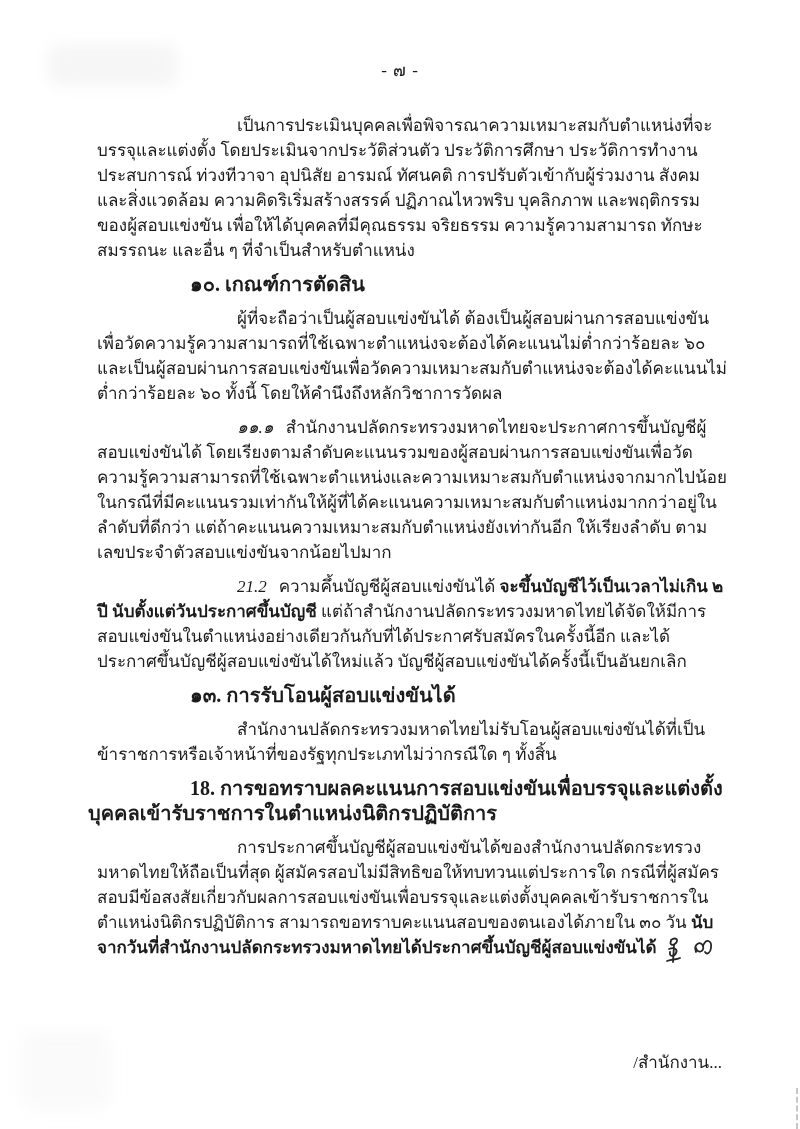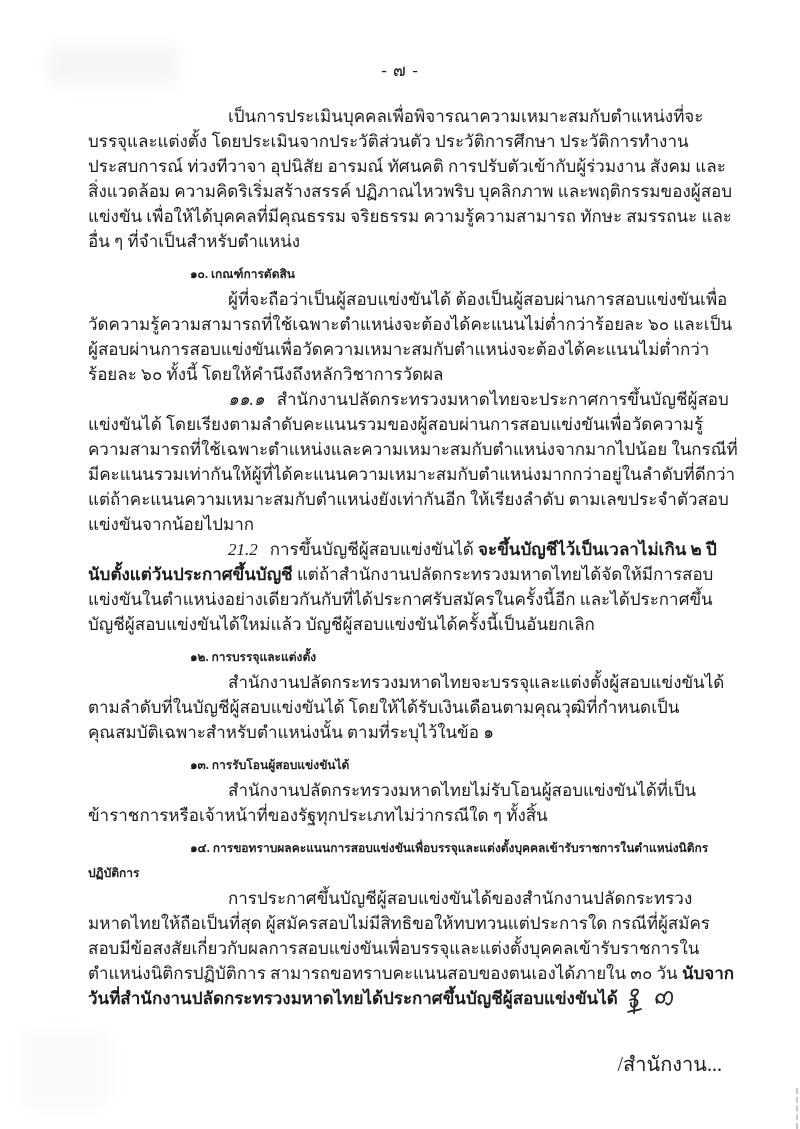--- a/index.html
+++ b/index.html
@@ -51,45 +51,45 @@
   .content {
     position: absolute;
     left: 88px;
     top: 104px;
     width: 650px;
     font-size: 17px;
     line-height: 25px;
     overflow-wrap: break-word;
   }
   .para {
-    margin: 0;
+    margin: 9px;
     text-indent: 140px;
   }
   .heading {
     margin: 8px 0 0 0;
-    font-size: 12px;
+    font-size: 20px;
     font-weight: 700;
     text-indent: 102px;
     line-height: 25px;
   }
   .clause-num {
     margin-right: 12px;
     font-style: italic;
   }
   b { font-weight: 700; }
   .initials {
     display: inline-block;
     vertical-align: -14px;
     margin-left: 5px;
   }
   .footer-note {
     position: absolute;
     top: 1048px;
     right: 78px;
-    font-size: 20px;
+    font-size: 17px;
   }
 </style>
 </head>
 <body>
 
 <div class="page">
 
   <div class="artifact-topleft"></div>
   <div class="artifact-bottomleft"></div>
   <div class="artifact-edge-line"></div>
@@ -100,35 +100,31 @@
 
     <p class="para">เป็นการประเมินบุคคลเพื่อพิจารณาความเหมาะสมกับตำแหน่งที่จะบรรจุและแต่งตั้ง โดยประเมินจากประวัติส่วนตัว ประวัติการศึกษา ประวัติการทำงาน ประสบการณ์ ท่วงทีวาจา อุปนิสัย อารมณ์ ทัศนคติ การปรับตัวเข้ากับผู้ร่วมงาน สังคม และสิ่งแวดล้อม ความคิดริเริ่มสร้างสรรค์ ปฏิภาณไหวพริบ บุคลิกภาพ และพฤติกรรมของผู้สอบแข่งขัน เพื่อให้ได้บุคคลที่มีคุณธรรม จริยธรรม ความรู้ความสามารถ ทักษะ สมรรถนะ และอื่น ๆ ที่จำเป็นสำหรับตำแหน่ง</p>
 
     <section>
       <h2 class="heading">๑๐. เกณฑ์การตัดสิน</h2>
       <p class="para">ผู้ที่จะถือว่าเป็นผู้สอบแข่งขันได้ ต้องเป็นผู้สอบผ่านการสอบแข่งขันเพื่อวัดความรู้ความสามารถที่ใช้เฉพาะตำแหน่งจะต้องได้คะแนนไม่ต่ำกว่าร้อยละ ๖๐ และเป็นผู้สอบผ่านการสอบแข่งขันเพื่อวัดความเหมาะสมกับตำแหน่งจะต้องได้คะแนนไม่ต่ำกว่าร้อยละ ๖๐ ทั้งนี้ โดยให้คำนึงถึงหลักวิชาการวัดผล</p>
     </section>
 
     <section>
       <p class="para"><span class="clause-num">๑๑.๑</span><span>สำนักงานปลัดกระทรวงมหาดไทยจะประกาศการขึ้นบัญชีผู้สอบแข่งขันได้ โดยเรียงตามลำดับคะแนนรวมของผู้สอบผ่านการสอบแข่งขันเพื่อวัดความรู้ความสามารถที่ใช้เฉพาะตำแหน่งและความเหมาะสมกับตำแหน่งจากมากไปน้อย ในกรณีที่มีคะแนนรวมเท่ากันให้ผู้ที่ได้คะแนนความเหมาะสมกับตำแหน่งมากกว่าอยู่ในลำดับที่ดีกว่า แต่ถ้าคะแนนความเหมาะสมกับตำแหน่งยังเท่ากันอีก ให้เรียงลำดับ ตามเลขประจำตัวสอบแข่งขันจากน้อยไปมาก</span></p>
-      <p class="para"><span class="clause-num">21.2</span><span>การขึ้นบัญชีผู้สอบแข่งขันได้ </span><b>จะขึ้นบัญชีไว้เป็นเวลาไม่เกิน ๒ ปี นับตั้งแต่วันประกาศขึ้นบัญชี</b><span> แต่ถ้าสำนักงานปลัดกระทรวงมหาดไทยได้จัดให้มีการสอบแข่งขันในตำแหน่งอย่างเดียวกันกับที่ได้ประกาศรับสมัครในครั้งนี้อีก และได้ประกาศขึ้นบัญชีผู้สอบแข่งขันได้ใหม่แล้ว บัญชีผู้สอบแข่งขันได้ครั้งนี้เป็นอันยกเลิก</span></p>
+      <p class="para"><span class="clause-num">21.2</span><span>ความคึ้นบัญชีผู้สอบแข่งขันได้ </span><b>จะขึ้นบัญชีไว้เป็นเวลาไม่เกิน ๒ ปี นับตั้งแต่วันประกาศขึ้นบัญชี</b><span> แต่ถ้าสำนักงานปลัดกระทรวงมหาดไทยได้จัดให้มีการสอบแข่งขันในตำแหน่งอย่างเดียวกันกับที่ได้ประกาศรับสมัครในครั้งนี้อีก และได้ประกาศขึ้นบัญชีผู้สอบแข่งขันได้ใหม่แล้ว บัญชีผู้สอบแข่งขันได้ครั้งนี้เป็นอันยกเลิก</span></p>
     </section>
 
-    <section>
-      <h2 class="heading">๑๒. การบรรจุและแต่งตั้ง</h2>
-      <p class="para">สำนักงานปลัดกระทรวงมหาดไทยจะบรรจุและแต่งตั้งผู้สอบแข่งขันได้ตามลำดับที่ในบัญชีผู้สอบแข่งขันได้ โดยให้ได้รับเงินเดือนตามคุณวุฒิที่กำหนดเป็นคุณสมบัติเฉพาะสำหรับตำแหน่งนั้น ตามที่ระบุไว้ในข้อ ๑</p>
-    </section>
 
     <section>
       <h2 class="heading">๑๓. การรับโอนผู้สอบแข่งขันได้</h2>
       <p class="para">สำนักงานปลัดกระทรวงมหาดไทยไม่รับโอนผู้สอบแข่งขันได้ที่เป็นข้าราชการหรือเจ้าหน้าที่ของรัฐทุกประเภทไม่ว่ากรณีใด ๆ ทั้งสิ้น</p>
     </section>
 
     <section>
-      <h2 class="heading">๑๔. การขอทราบผลคะแนนการสอบแข่งขันเพื่อบรรจุและแต่งตั้งบุคคลเข้ารับราชการในตำแหน่งนิติกรปฏิบัติการ</h2>
+      <h2 class="heading">18. การขอทราบผลคะแนนการสอบแข่งขันเพื่อบรรจุและแต่งตั้งบุคคลเข้ารับราชการในตำแหน่งนิติกรปฏิบัติการ</h2>
       <p class="para"><span>การประกาศขึ้นบัญชีผู้สอบแข่งขันได้ของสำนักงานปลัดกระทรวงมหาดไทยให้ถือเป็นที่สุด ผู้สมัครสอบไม่มีสิทธิขอให้ทบทวนแต่ประการใด กรณีที่ผู้สมัครสอบมีข้อสงสัยเกี่ยวกับผลการสอบแข่งขันเพื่อบรรจุและแต่งตั้งบุคคลเข้ารับราชการในตำแหน่งนิติกรปฏิบัติการ สามารถขอทราบคะแนนสอบของตนเองได้ภายใน ๓๐ วัน </span><b>นับจากวันที่สำนักงานปลัดกระทรวงมหาดไทยได้ประกาศขึ้นบัญชีผู้สอบแข่งขันได้</b><svg class="initials" width="52" height="32" viewBox="0 0 52 32" aria-hidden="true">
           <g fill="none" stroke="#262626" stroke-width="1.8" stroke-linecap="round">
             <path d="M9 5 C13 2, 17 4, 14 8 C11 11, 7 10, 9 6"></path>
             <path d="M7 14 C12 12, 16 14, 14 18 C12 22, 7 22, 8 17"></path>
             <path d="M5 26 C10 24, 14 25, 18 23"></path>
             <path d="M12 10 L11 27"></path>
             <path d="M34 17 C31 9, 39 5, 41 11 C43 17, 35 19, 34 13"></path>
             <path d="M41 11 C44 3, 50 5, 49 13 C48.4 18, 45 20, 43 17"></path>
           </g>
         </svg></p>

